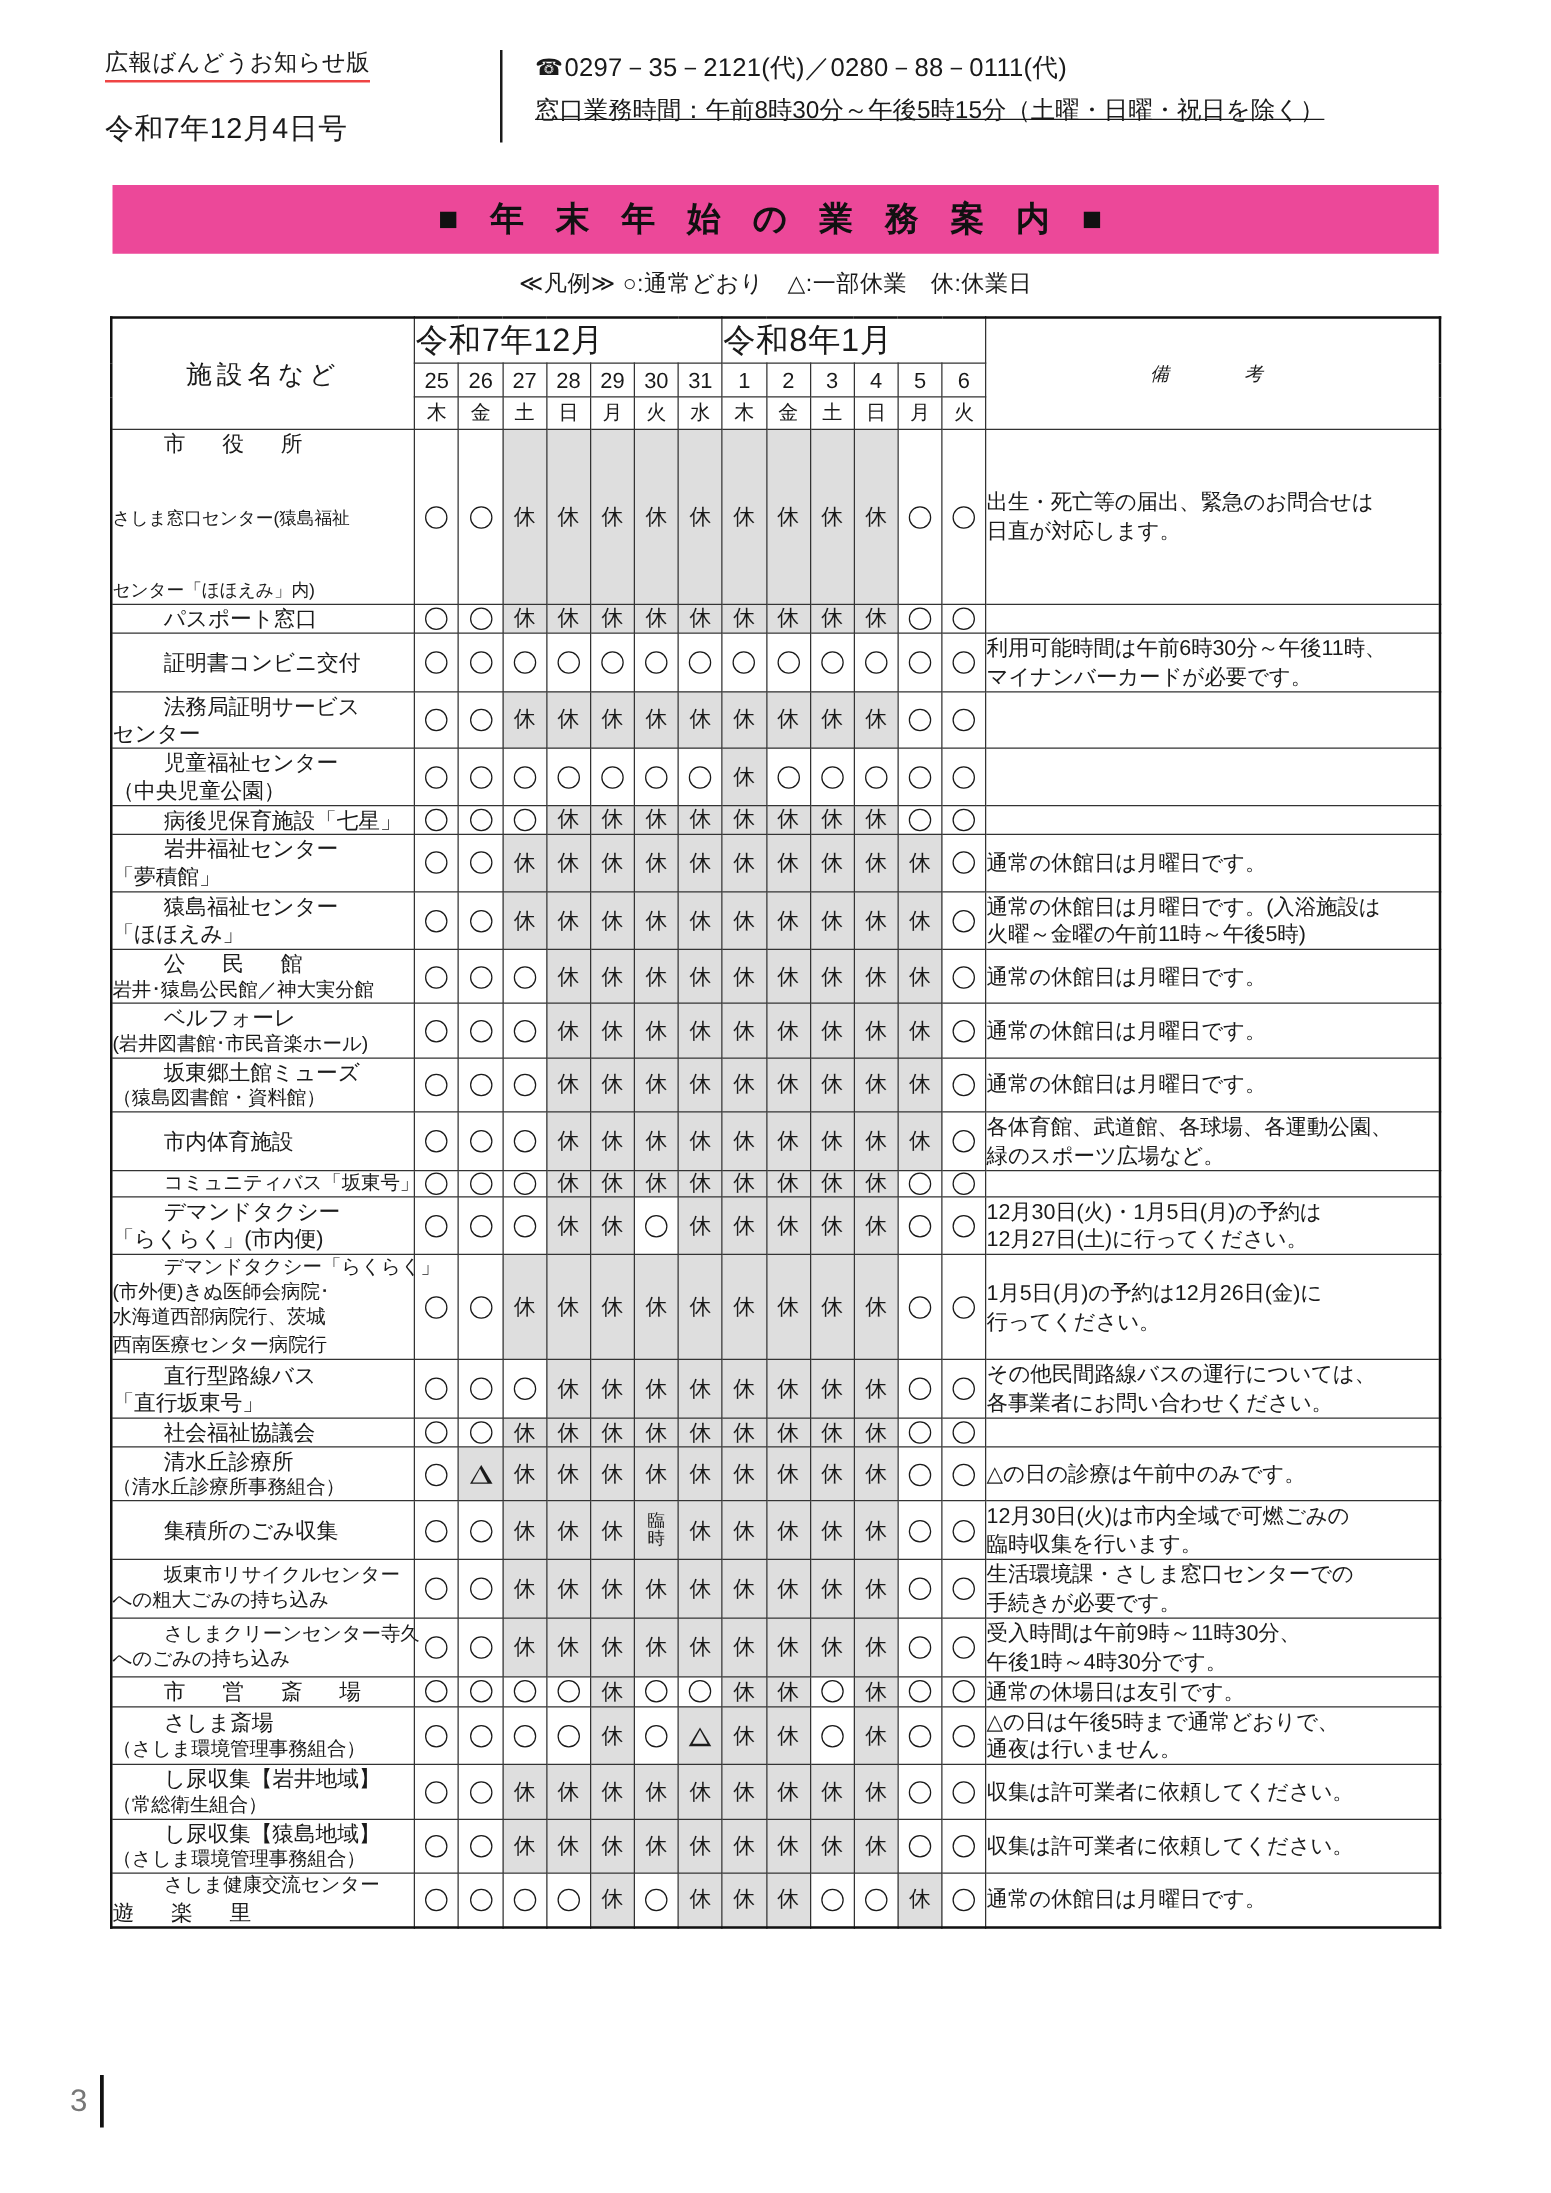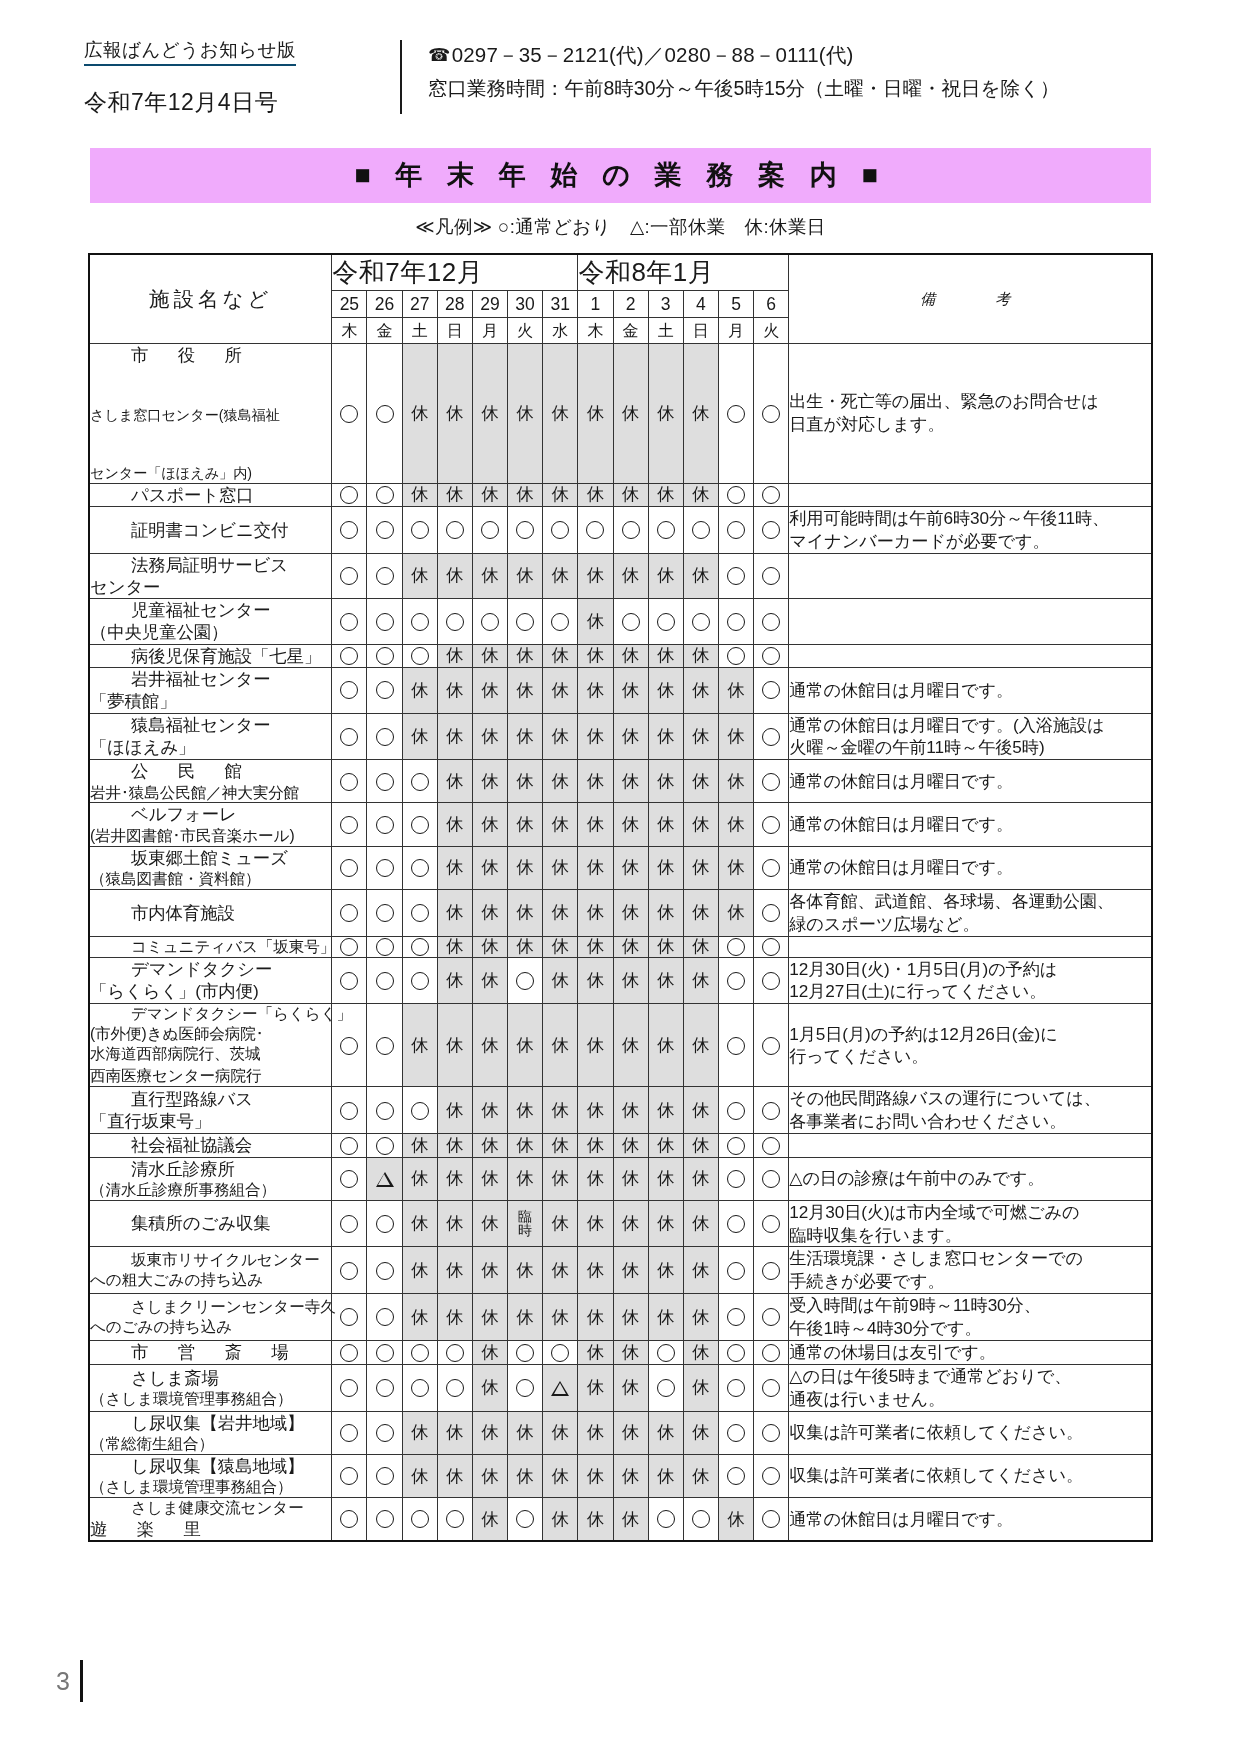--- a/index.html
+++ b/index.html
@@ -24,21 +24,21 @@
     margin: 0 70px;
   }
   .mast-left {
     width: 330px;
     padding-left: 14px;
     box-sizing: border-box;
   }
   .mast-left .issue-name {
     font-size: 18.5px;
     letter-spacing: 0.5px;
-    border-bottom: 2px solid #0c4a6e;
+    border-bottom: 2px solid #ef4444;
     display: inline-block;
     padding-bottom: 3px;
     line-height: 1.25;
   }
   .mast-left .issue-date {
     font-size: 23px;
     letter-spacing: 0.5px;
     padding-top: 22px;
     line-height: 1.3;
   }
@@ -58,35 +58,35 @@
     letter-spacing: 0.2px;
     line-height: 1.45;
     white-space: nowrap;
   }
   .mast-right .hours-line {
     font-size: 19.5px;
     letter-spacing: 0px;
     line-height: 1.5;
     padding-top: 4px;
     white-space: nowrap;
+    text-decoration: underline;
   }
   .tel-glyph {
     display: inline-block;
     font-size: 18px;
     transform: translateY(-1px);
     margin-right: 1px;
   }
 
   
   .banner {
     margin: 30px 90px 0 90px;
-    background: #f0abfc;
+    background: #ec4899;
     text-align: center;
     padding: 9px 0 10px 0;
-    font-family: Liberation Serif, serif;
   }
   .banner-text {
     font-size: 27px;
     font-weight: bold;
     letter-spacing: 9px;
     color: #111;
   }
   .legend {
     text-align: center;
     font-size: 18.5px;

